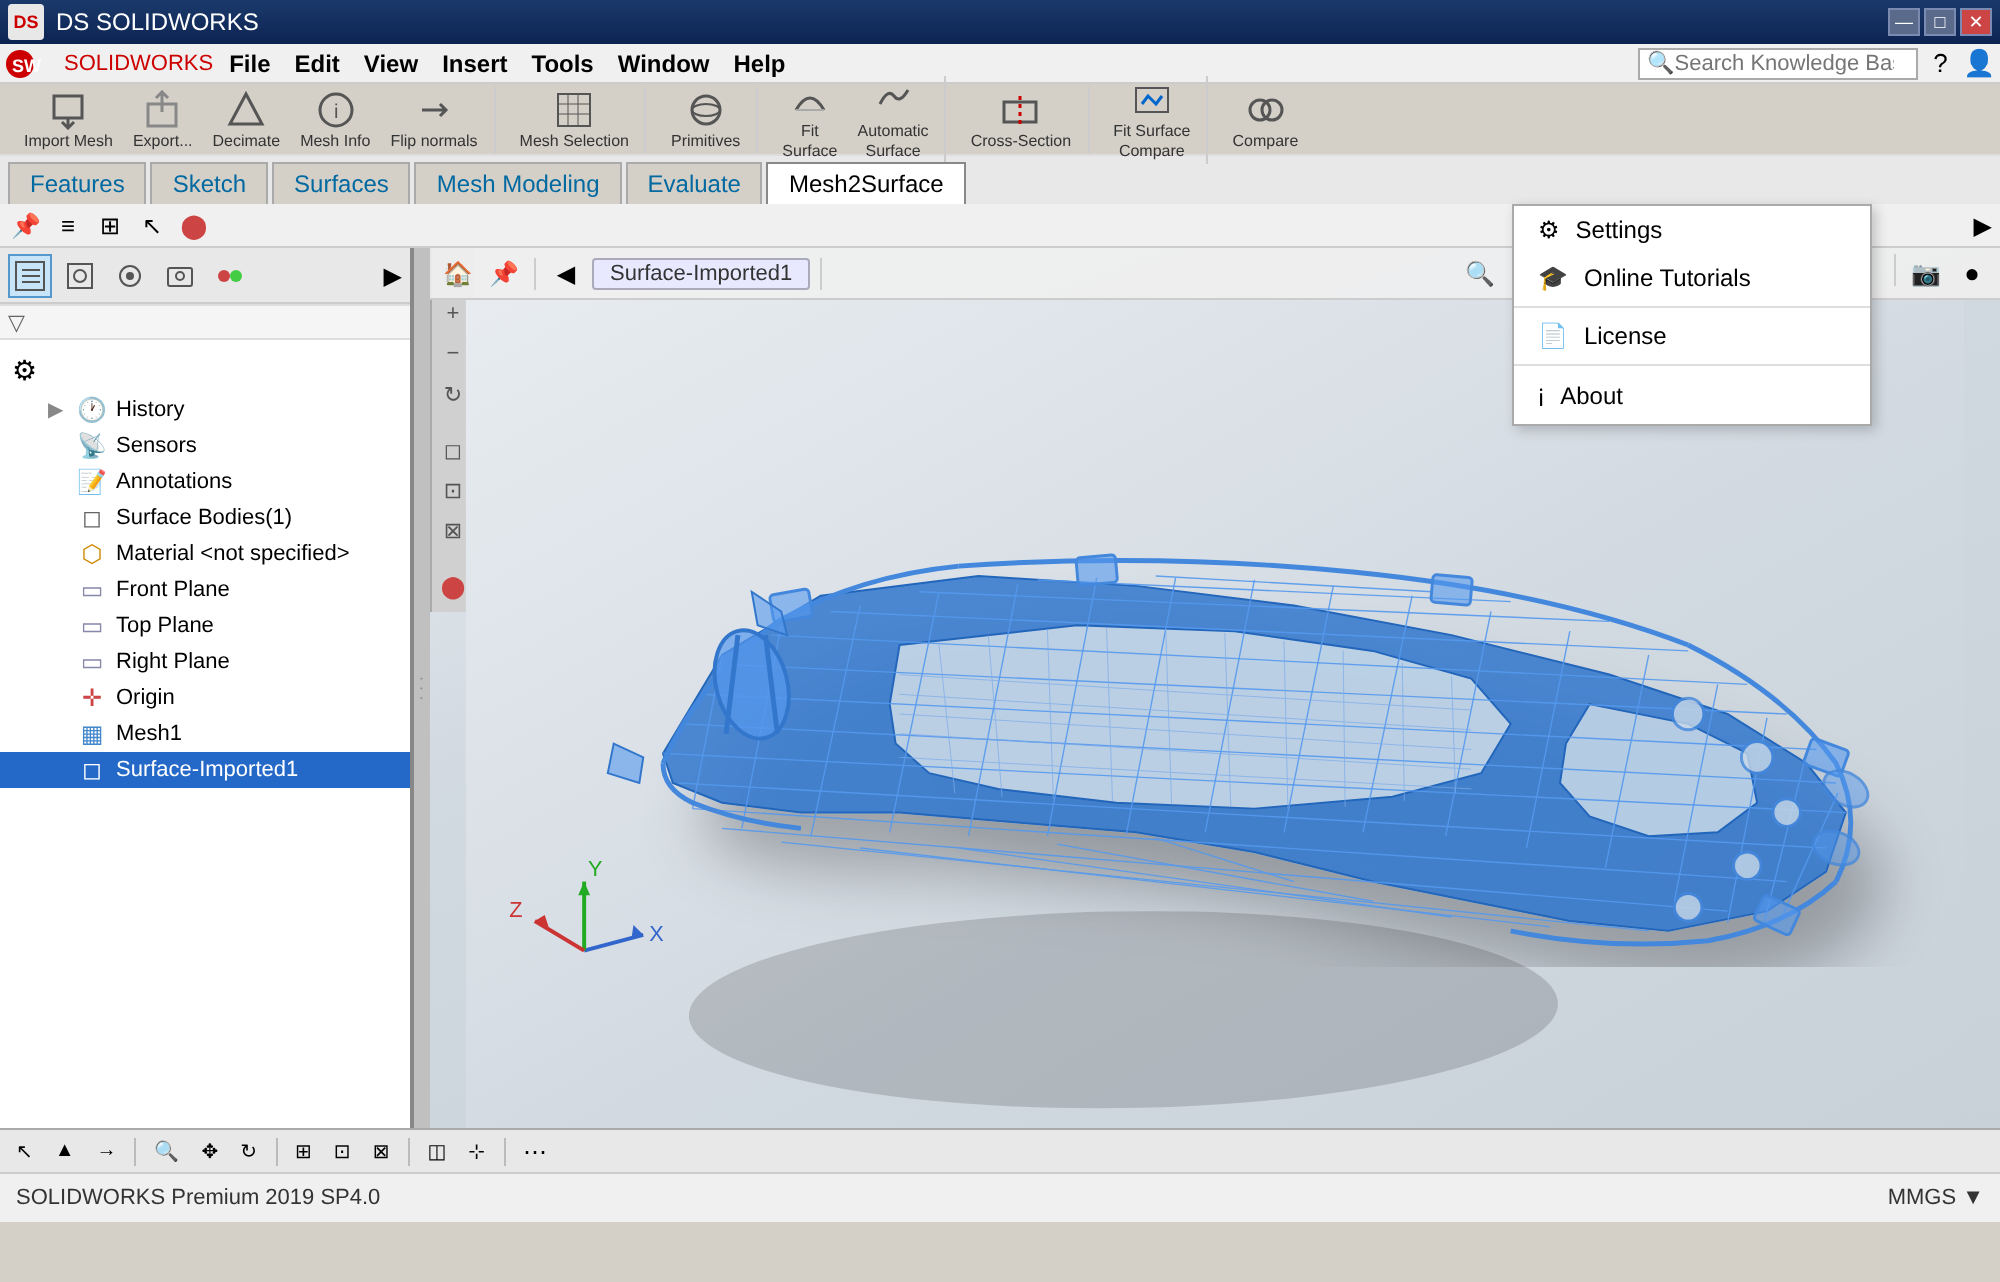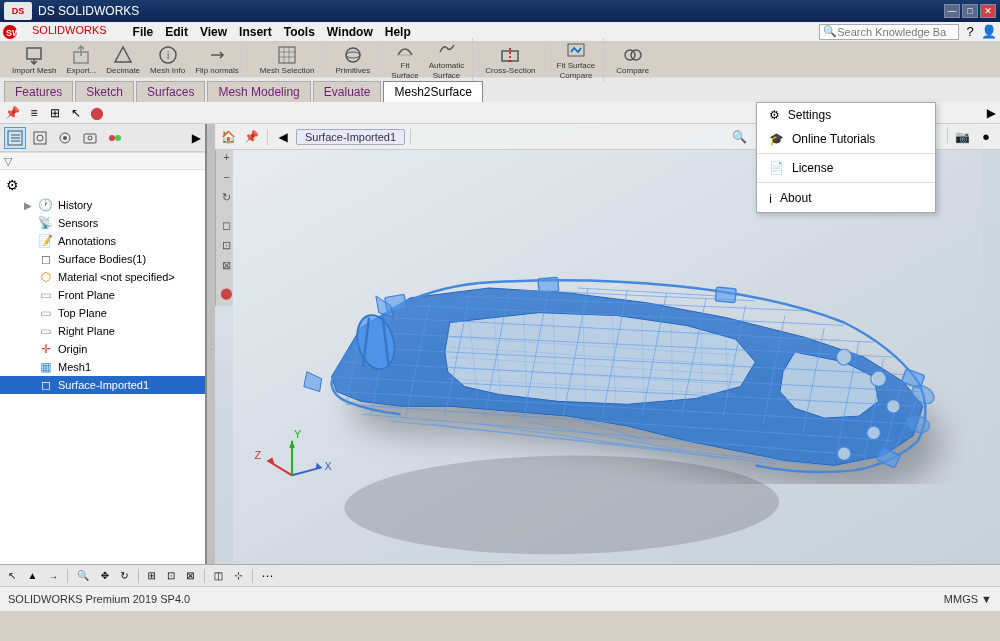--- a/index.html
+++ b/index.html
@@ -9,21 +9,21 @@
     #titlebar {
       height: 22px;
       background: linear-gradient(to bottom, #1a3a6b, #0d2452);
       display: flex;
       align-items: center;
       justify-content: space-between;
       padding: 0 4px;
       color: white;
     }
     #titlebar-left { display: flex; align-items: center; gap: 6px; }
-    #titlebar-logo { width: 28px; height: 18px; background: #e8e8e8; border-radius: 2px; display: flex; align-items: center; justify-content: center; font-size: 8px; font-weight: bold; color: #c00; }
+    #titlebar-logo { width: 18px; height: 18px; background: #e8e8e8; border-radius: 2px; display: flex; align-items: center; justify-content: center; font-size: 8px; font-weight: bold; color: #c00; }
     #titlebar-controls { display: flex; gap: 2px; }
     .title-btn { width: 16px; height: 14px; background: #5a6a8a; border: 1px solid #7a8ab0; display: flex; align-items: center; justify-content: center; font-size: 9px; color: white; cursor: pointer; }
 
     
     #menubar {
       height: 20px;
       background: #f0f0f0;
       display: flex;
       align-items: center;
       border-bottom: 1px solid #ccc;
@@ -57,21 +57,21 @@
       background: #e8e8e8;
     }
     .tab {
       padding: 3px 10px;
       font-size: 12px;
       cursor: pointer;
       background: #d4d0c8;
       border: 1px solid #aaa;
       border-bottom: none;
       margin-right: 2px;
-      color: #701a75;
+      color: #0369a1;
     }
     .tab.active {
       background: white;
       border-color: #888;
       color: #000;
       font-weight: normal;
     }
 
     
     #feature-toolbar {
@@ -316,21 +316,21 @@
     <span id="titlebar-title-text">DS SOLIDWORKS</span>
   </div>
   <div id="titlebar-controls">
     <div class="title-btn">—</div>
     <div class="title-btn">□</div>
     <div class="title-btn" style="background:#cc4444;">✕</div>
   </div>
 </div>
 
 <div id="menubar">
-  <div id="menubar-logo" style="display:flex;margin-right:20px;">
+  <div id="menubar-logo" style="display:flex;align-items:center;margin-right:2px;">
     <svg width="28" height="16" viewBox="0 0 28 16">
       <circle cx="8" cy="8" r="7" fill="#cc0000"></circle>
       <text x="4" y="12" font-size="9" fill="white" font-weight="bold">SW</text>
     </svg>
     <span style="font-size:11px;font-weight:normal;color:#cc0000;margin-left:2px;">SOLIDWORKS</span>
   </div>
   <div class="menu-item">File</div>
   <div class="menu-item">Edit</div>
   <div class="menu-item">View</div>
   <div class="menu-item">Insert</div>

